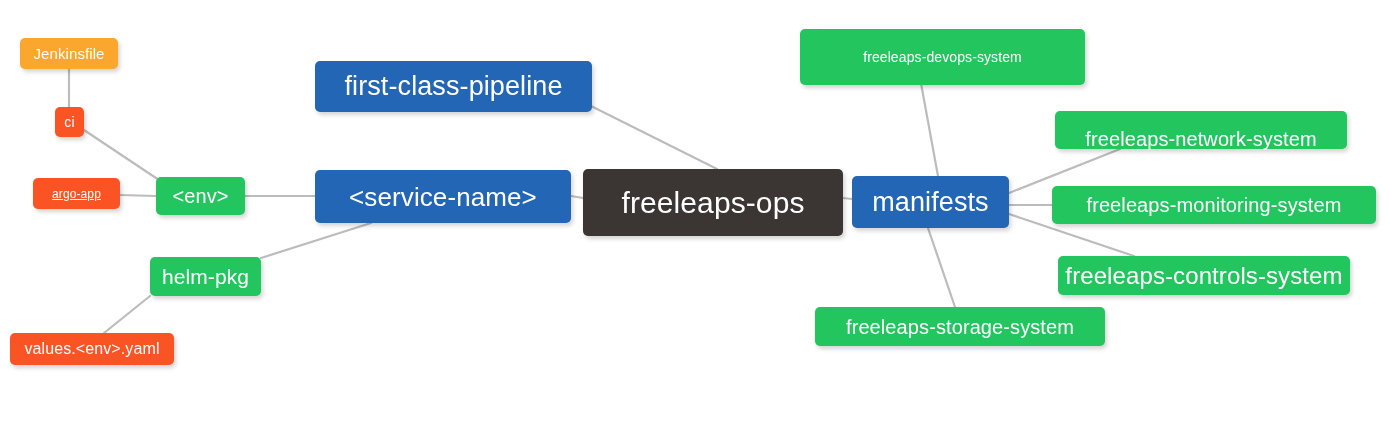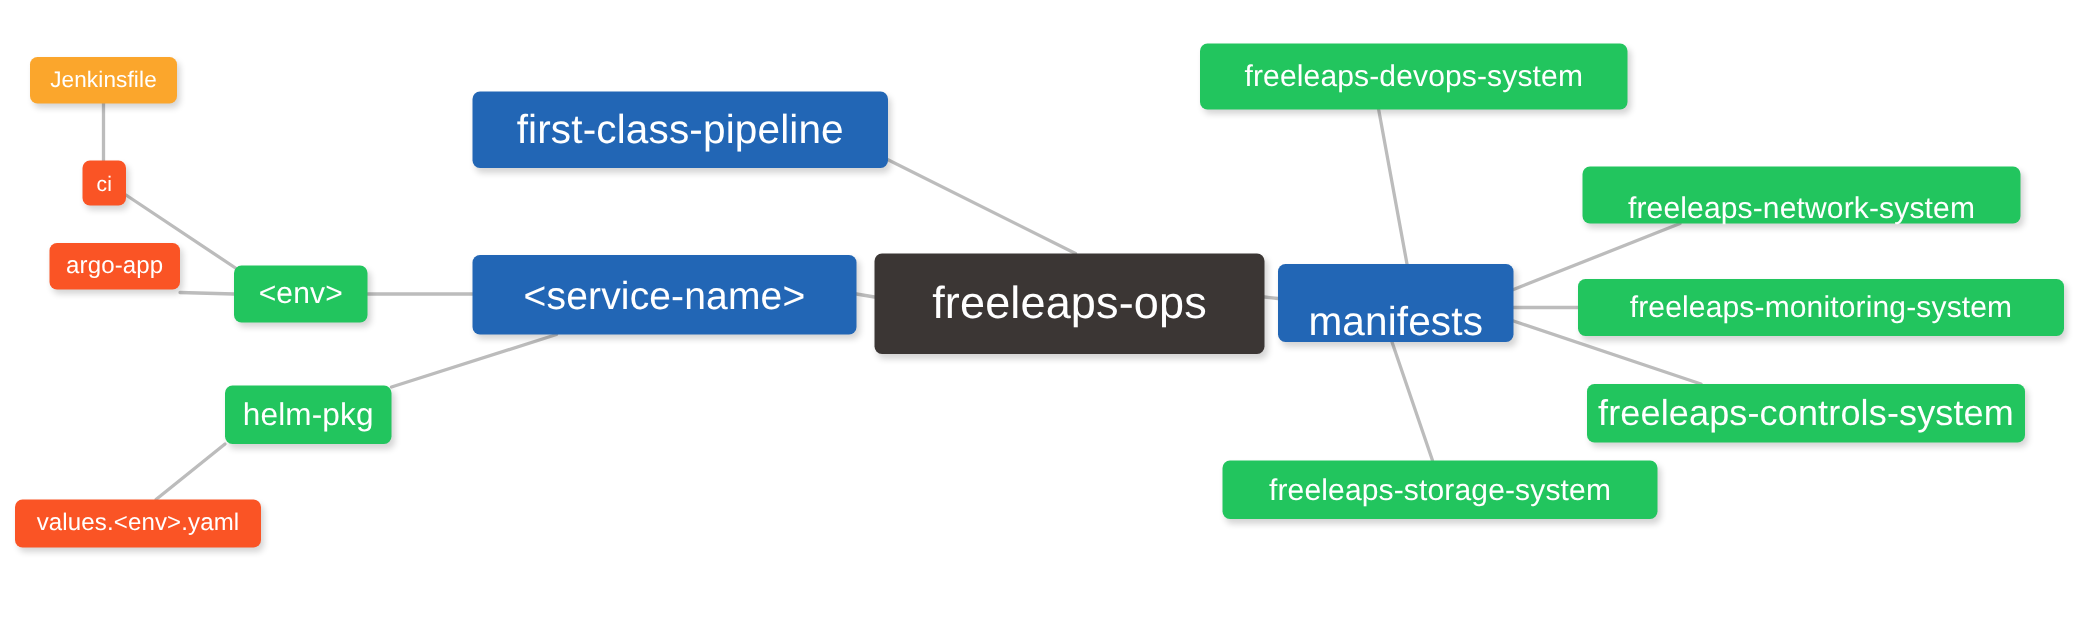--- a/index.html
+++ b/index.html
@@ -69,42 +69,42 @@
   <div id="node-layer">
       <div class="node" style="left: 583px; top: 169px; width: 260px; height: 67px; background: rgb(59, 54, 52); font-size: 30px;">
         <span class="node-label">freeleaps-ops</span>
       </div>
       <div class="node" style="left: 315px; top: 170px; width: 256px; height: 53px; background: rgb(34, 102, 181); font-size: 26px;">
         <span class="node-label">&lt;service-name&gt;</span>
       </div>
       <div class="node" style="left: 315px; top: 38px; width: 277px; height: 51px; background: rgb(34, 102, 181); font-size: 27px; margin-top: 23px;">
         <span class="node-label">first-class-pipeline</span>
       </div>
-      <div class="node" style="left: 852px; top: 176px; width: 157px; height: 52px; background: rgb(34, 102, 181); font-size: 27px; align-items: flex-end;">
+      <div class="node" style="left: 852px; top: 176px; width: 157px; height: 52px; background: rgb(34, 102, 181); font-size: 27px;">
         <span class="node-label">manifests</span>
       </div>
       <div class="node" style="left: 156px; top: 177px; width: 89px; height: 38px; background: rgb(34, 197, 94); font-size: 20px;">
         <span class="node-label">&lt;env&gt;</span>
       </div>
       <div class="node" style="left: 150px; top: 257px; width: 111px; height: 39px; background: rgb(34, 197, 94); font-size: 21px;">
         <span class="node-label">helm-pkg</span>
       </div>
       <div class="node" style="left: 20px; top: 38px; width: 98px; height: 31px; background: rgb(251, 166, 44); font-size: 15px;">
         <span class="node-label">Jenkinsfile</span>
       </div>
       <div class="node" style="left: 55px; top: 107px; width: 29px; height: 30px; background: rgb(250, 84, 37); font-size: 14px;">
         <span class="node-label">ci</span>
       </div>
-      <div class="node" style="left: 33px; top: 162px; width: 87px; height: 31px; background: rgb(250, 84, 37); font-size: 16px;">
+      <div class="node" style="left: 33px; top: 178px; width: 87px; height: 31px; background: rgb(250, 84, 37); font-size: 12px; text-decoration: underline;">
         <span class="node-label">argo-app</span>
       </div>
       <div class="node" style="left: 10px; top: 333px; width: 164px; height: 32px; background: rgb(250, 84, 37); font-size: 16px; text-align: right;">
         <span class="node-label">values.&lt;env&gt;.yaml</span>
       </div>
-      <div class="node" style="left: 800px; top: 29px; width: 285px; height: 44px; background: rgb(34, 197, 94); font-size: 20px;">
+      <div class="node" style="left: 800px; top: 29px; width: 285px; height: 56px; background: rgb(34, 197, 94); font-size: 14px;">
         <span class="node-label">freeleaps-devops-system</span>
       </div>
       <div class="node" style="left: 1055px; top: 111px; width: 292px; height: 38px; background: rgb(34, 197, 94); font-size: 20px; align-items: flex-end;">
         <span class="node-label">freeleaps-network-system</span>
       </div>
       <div class="node" style="left: 1052px; top: 186px; width: 324px; height: 38px; background: rgb(34, 197, 94); font-size: 20px;">
         <span class="node-label">freeleaps-monitoring-system</span>
       </div>
       <div class="node" style="left: 1058px; top: 256px; width: 292px; height: 39px; background: rgb(34, 197, 94); font-size: 24px;">
         <span class="node-label">freeleaps-controls-system</span>

